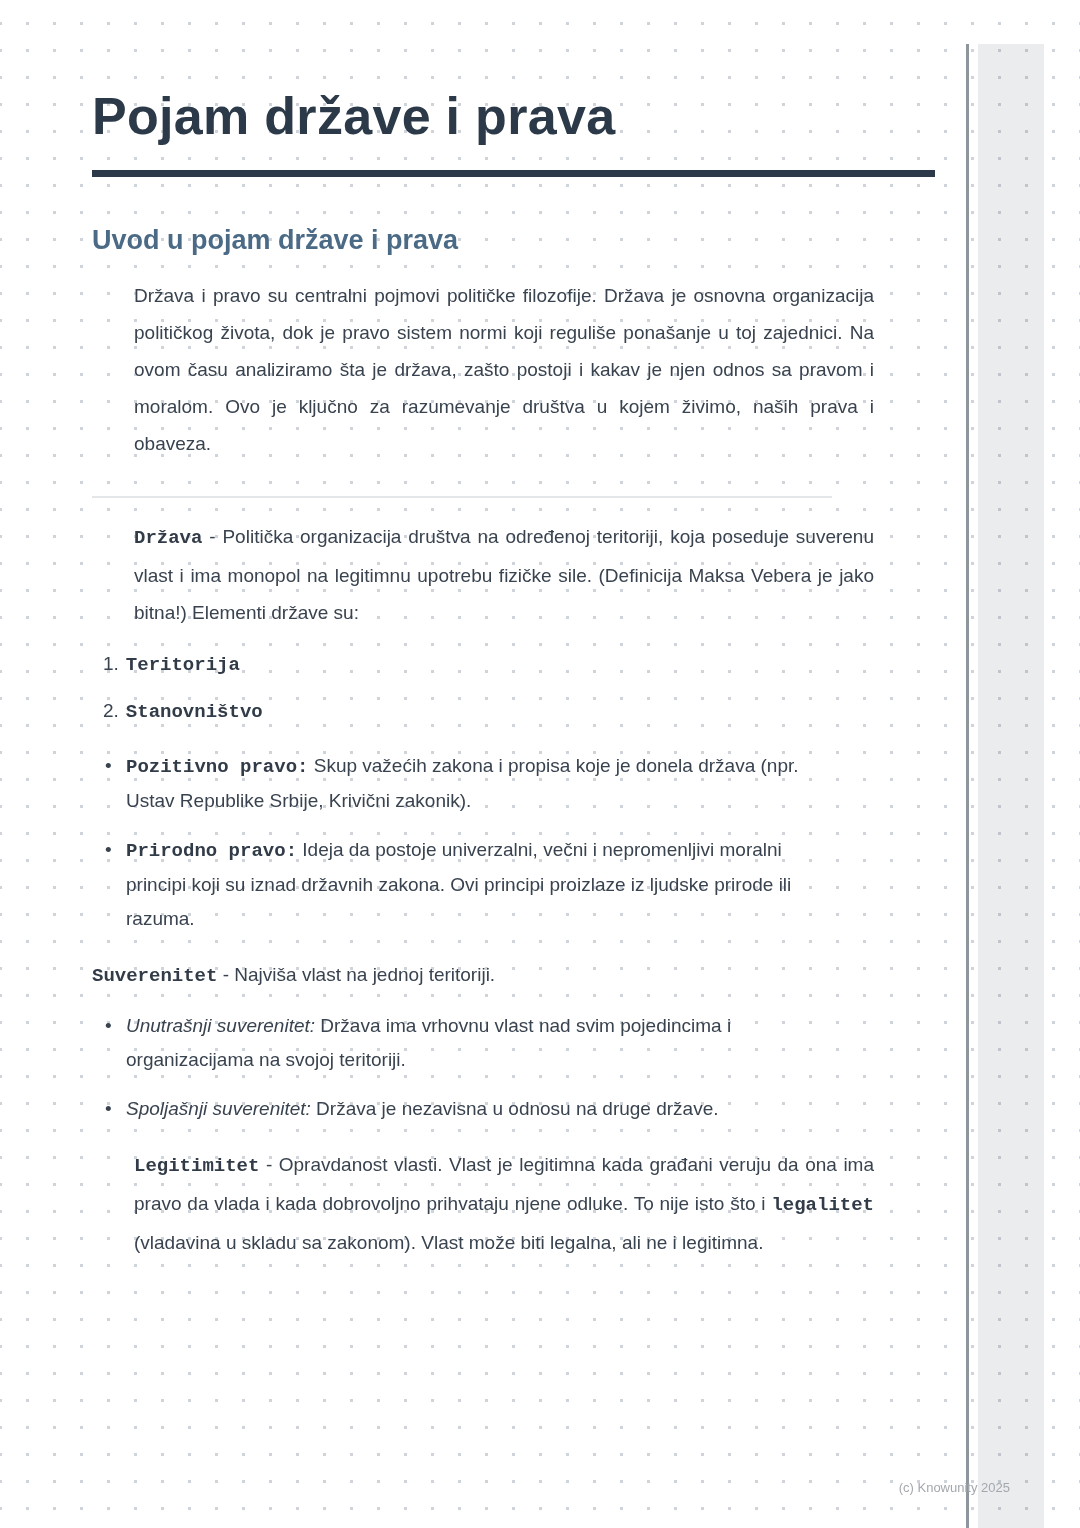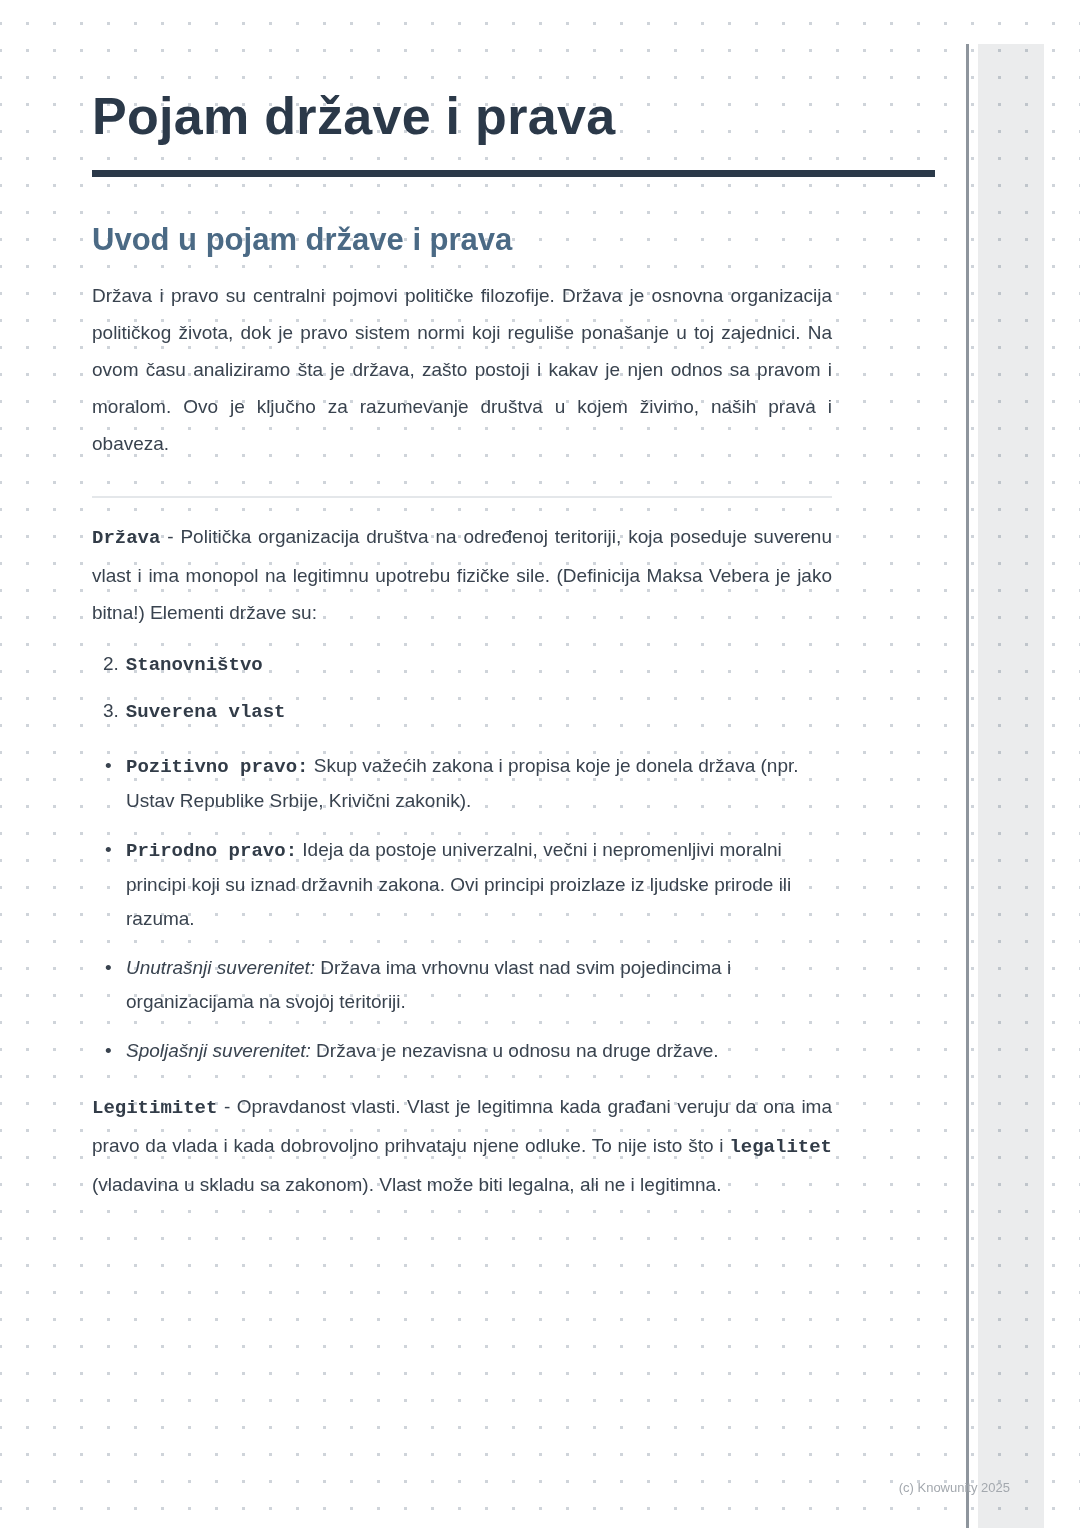--- a/index.html
+++ b/index.html
@@ -38,33 +38,33 @@
     font-weight:700;
     color:#2b3949;
     letter-spacing:0.3px;
   }
   .title-rule {
     margin-top:24px;
     width:843px; height:7px;
     background:#2b3949;
   }
   h2.section {
-    font-size:31px; line-height:34px;
+    font-size:27px; line-height:34px;
     font-weight:700;
     color:#4b6a85;
   }
   .h2-intro { margin-top:46px; }
   .h2-key { margin-top:40px; }
   p.body {
     width:740px;
     font-size:19px; line-height:37px;
     color:#39434f;
     margin-top:20px;
   }
-  .justify { text-align:justify; }
+  .justify { text-align:justify;margin-left:42px; }
   p.body strong, .nlist strong, .blist strong { font-weight:700; color:#323c48;font-family:Liberation Mono, monospace; }
   hr.divider {
     border:none;
     border-top:2px solid #e4e7ea;
     width:740px;
     margin-top:34px;
   }
   .nlist { margin:10px 0 4px 11px; }
   .oli { font-size:19px; line-height:45px; color:#39434f; }
   .oli .num { display:inline-block; margin-right:7px; }
@@ -101,36 +101,37 @@
 
     <h2 class="section h2-intro">Uvod u pojam države i prava</h2>
     <p class="body justify">Država i pravo su centralni pojmovi političke filozofije. Država je osnovna organizacija političkog života, dok je pravo sistem normi koji reguliše ponašanje u toj zajednici. Na ovom času analiziramo šta je država, zašto postoji i kakav je njen odnos sa pravom i moralom. Ovo je ključno za razumevanje društva u kojem živimo, naših prava i obaveza.</p>
 
     <hr class="divider">
 
 
     <p class="body justify"><strong>Država</strong><span> - Politička organizacija društva na određenoj teritoriji, koja poseduje suverenu vlast i ima monopol na legitimnu upotrebu fizičke sile. (Definicija Maksa Vebera je jako bitna!) Elementi države su:</span></p>
 
     <div class="nlist">
+      <div class="oli"><span class="num">1.</span><strong>Teritorija</strong></div>
       <div class="oli"><span class="num">2.</span><strong>Stanovništvo</strong></div>
-      <div class="oli"><span class="num">3.</span><strong>Suverena vlast</strong></div>
     </div>
 
 
     <div class="blist">
       <div class="bli">
         <span class="bullet">•</span>
         <div class="btext"><strong>Pozitivno pravo:</strong><span> Skup važećih zakona i propisa koje je donela država (npr. Ustav Republike Srbije, Krivični zakonik).</span></div>
       </div>
       <div class="bli">
         <span class="bullet">•</span>
         <div class="btext"><strong>Prirodno pravo:</strong><span> Ideja da postoje univerzalni, večni i nepromenljivi moralni principi koji su iznad državnih zakona. Ovi principi proizlaze iz ljudske prirode ili razuma.</span></div>
       </div>
     </div>
 
+    <p class="body"><strong>Suverenitet</strong><span> - Najviša vlast na jednoj teritoriji.</span></p>
 
     <div class="blist">
       <div class="bli">
         <span class="bullet">•</span>
         <div class="btext"><em>Unutrašnji suverenitet:</em><span> Država ima vrhovnu vlast nad svim pojedincima i organizacijama na svojoj teritoriji.</span></div>
       </div>
       <div class="bli">
         <span class="bullet">•</span>
         <div class="btext"><em>Spoljašnji suverenitet:</em><span> Država je nezavisna u odnosu na druge države.</span></div>
       </div>

